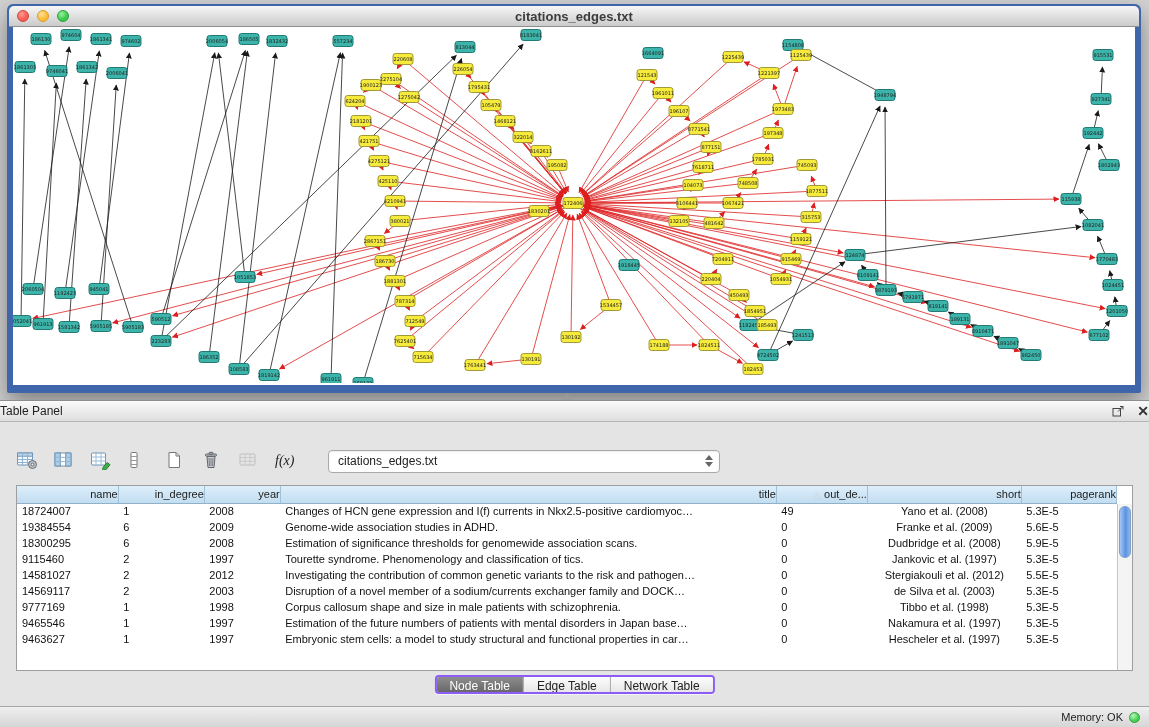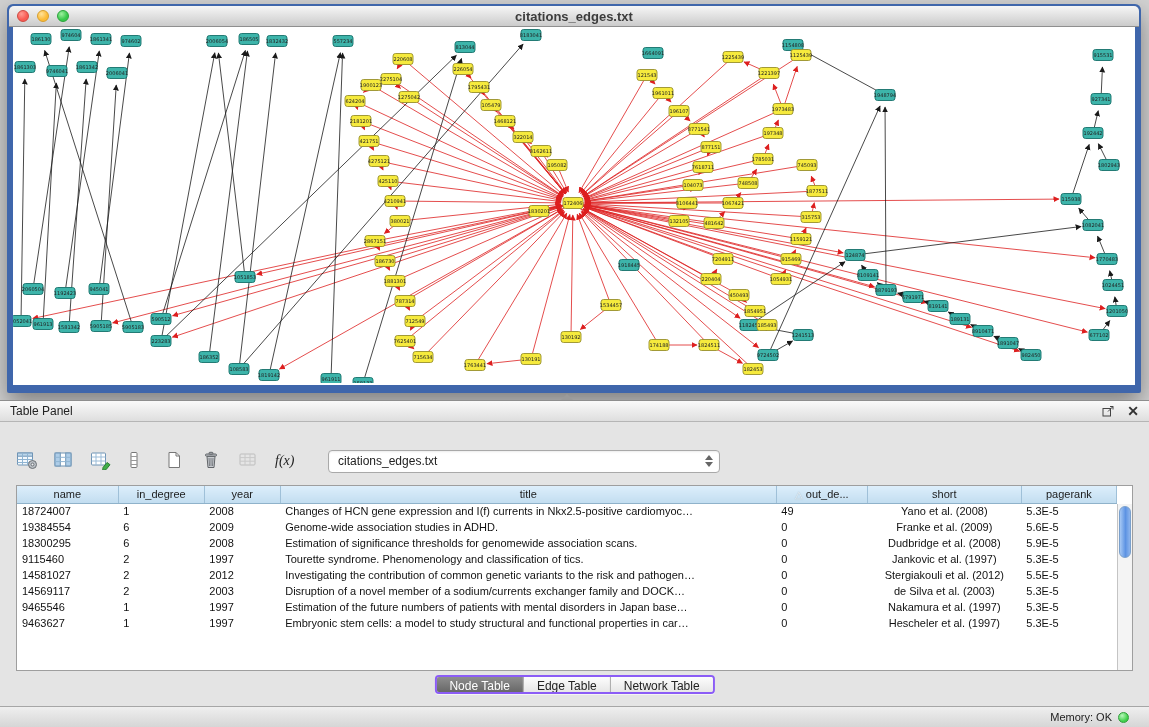--- a/index.html
+++ b/index.html
@@ -49,21 +49,21 @@
   }
 
   
   .table-panel {
     position:absolute; left:0; top:400px; width:1149px; height:306px;
     background:#e4e4e4; border-top:1px solid #8e8e8e;
   }
   .panel-header {
     height:21px; background:linear-gradient(#fafafa,#dedede);
     border-bottom:1px solid #b5b5b5;
-    display:flex; align-items:center; padding:0 10px;
+    display:flex; align-items:center; padding:0 0;
     font-size:12px; color:#222;
   }
   .panel-header .spacer { flex:1; }
   .ph-btn { margin-left:12px; cursor:default; display:flex; align-items:center; color:#333; }
   .ph-close { font-size:14px; font-weight:bold; line-height:14px; }
 
   .panel-body { position:absolute; left:0; top:22px; right:0; bottom:0; }
 
   .toolbar { position:absolute; left:16px; top:22px; height:32px; display:flex; align-items:center; gap:5px; }
   .tb-btn {
@@ -84,21 +84,21 @@
 
   .table-wrap {
     position:absolute; left:16px; right:16px; top:62px; height:186px;
     background:#fff; border:1px solid #9e9e9e; overflow:hidden;
   }
   table.data { border-collapse:collapse; table-layout:fixed; width:calc(100% - 15px); }
   table.data th {
     height:17px; font-size:11px; font-weight:normal; color:#1c1c1c;
     background:linear-gradient(#ddeefb,#c2ddf0);
     border-right:1px solid #9fc0d8; border-bottom:1px solid #8fb2ca;
-    text-align:center; overflow:hidden; white-space:nowrap;
+    text-align:right; overflow:hidden; white-space:nowrap;
   }
   table.data td {
     height:16px; font-size:11px; color:#111; padding:0 5px;
     white-space:nowrap; overflow:hidden;
   }
   td.col-5 { text-align:center;margin-top:10px; }
   .c0{width:100px}.c1{width:85px}.c2{width:75px}.c3{width:490px}.c4{width:90px}.c5{width:152px}.c6{width:94px}
   .sort-arrow { color:#f2f7fb; text-shadow:0 0 1px #7a98ac; margin-right:3px; font-size:10px; }
 
   .vscroll {
@@ -120,21 +120,21 @@
   .tab { padding:0 13px; line-height:18px; color:#222; border-left:1px solid #a9a9a9;
          background:linear-gradient(#fdfdfd,#e6e6e6); cursor:default; }
   .tab:first-child { border-left:none; }
   .tab.active { background:linear-gradient(#8d8d8d,#686868); color:#fff; }
 
   
   .status-bar {
     position:absolute; left:0; bottom:0; width:1149px; height:21px;
     background:linear-gradient(#efefef,#d6d6d6); border-top:1px solid #a6a6a6;
     display:flex; align-items:center; justify-content:flex-end;
-    padding-right:20px; gap:6px; font-size:11px; color:#222;
+    padding-right:9px; gap:6px; font-size:11px; color:#222;
   }
   .mem-dot {
     width:11px; height:11px; border-radius:50%;
     background:radial-gradient(circle at 35% 30%, #b8f7bb, #3fcf4a 65%);
     border:1px solid #2f9f3a;
   }
 </style>
 </head>
 <body>
 
@@ -963,20 +963,29 @@
             <tr>
               <td class="col-0">14569117</td>
               <td class="col-1">2</td>
               <td class="col-2">2003</td>
               <td class="col-3">Disruption of a novel member of a sodium/currents exchanger family and DOCK…</td>
               <td class="col-4">0</td>
               <td class="col-5">de Silva et al. (2003)</td>
               <td class="col-6">5.3E-5</td>
             </tr>
             <tr>
+              <td class="col-0">9777169</td>
+              <td class="col-1">1</td>
+              <td class="col-2">1998</td>
+              <td class="col-3">Corpus callosum shape and size in male patients with schizophrenia.</td>
+              <td class="col-4">0</td>
+              <td class="col-5">Tibbo et al. (1998)</td>
+              <td class="col-6">5.3E-5</td>
+            </tr>
+            <tr>
               <td class="col-0">9465546</td>
               <td class="col-1">1</td>
               <td class="col-2">1997</td>
               <td class="col-3">Estimation of the future numbers of patients with mental disorders in Japan base…</td>
               <td class="col-4">0</td>
               <td class="col-5">Nakamura et al. (1997)</td>
               <td class="col-6">5.3E-5</td>
             </tr>
             <tr>
               <td class="col-0">9463627</td>

